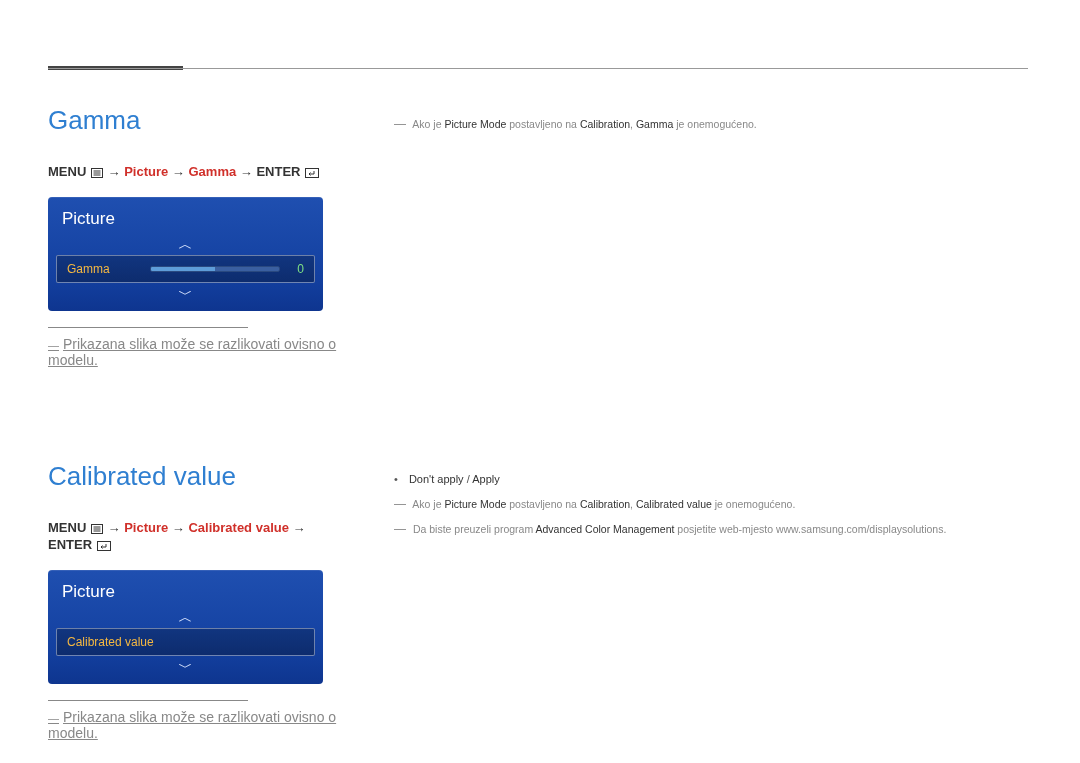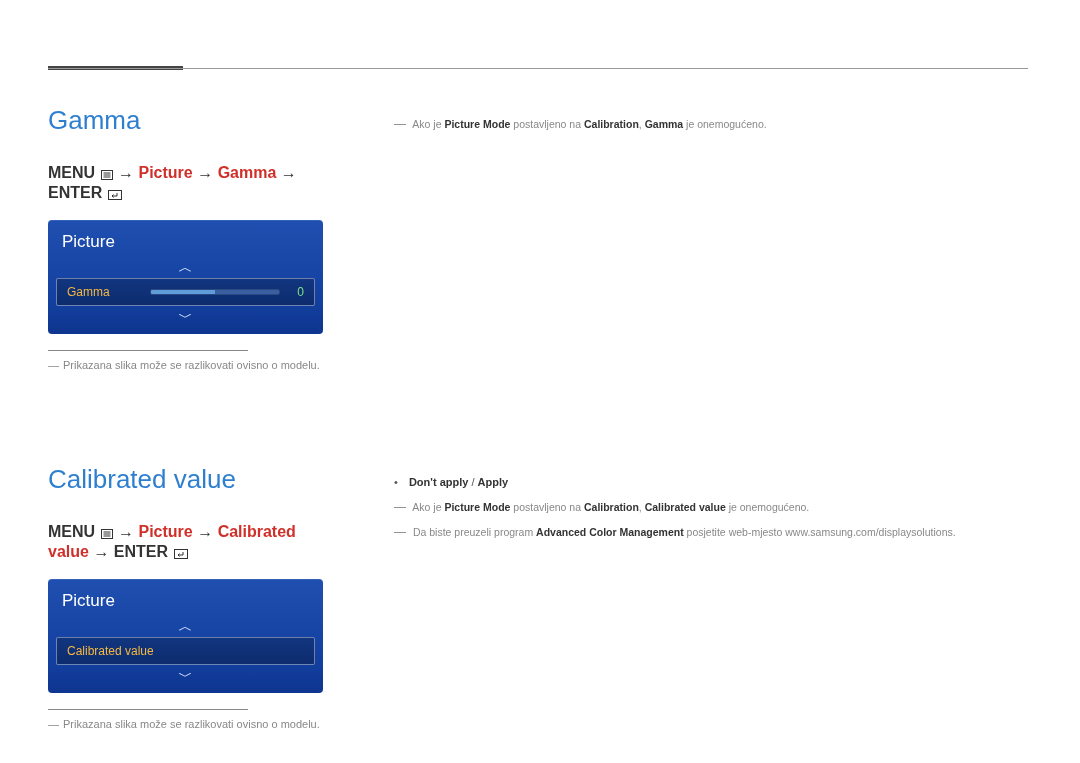--- a/index.html
+++ b/index.html
@@ -33,35 +33,36 @@
   }
   .left { width: 290px; flex-shrink: 0; }
   .right { flex: 1; padding-top: 4px; }
   h1.section-title {
     color: #2f7fd1;
     font-size: 26px;
     font-weight: 400;
     margin-bottom: 28px;
   }
   .breadcrumb {
-    font-size: 16px;
+    font-size: 13px;
     font-weight: bold;
     color: #333;
   }
   .breadcrumb .red { color: #d0302a; font-weight: bold; }
   .breadcrumb .arrow { font-weight: bold; }
   .breadcrumb .icon {
     display: inline-block;
     vertical-align: -2px;
     margin: 0 1px;
   }
   .note-dash {
-    font-size: 11px;
+    font-size: 14px;
     color: #888;
     margin-top: 6px;
+    text-decoration: underline;
   }
   .note-dash::before {
     content: "―";
     font-size: 11px;
     margin-right: 4px;
     color: #888;
   }
   .divider-short {
     border-top: 1px solid #888;
     width: 200px;
@@ -122,21 +123,21 @@
     color: #888;
     margin-top: 6px;
   }
   .body-text .dash-note::before {
     content: "―";
     font-size: 12px;
     margin-right: 4px;
     color: #888;
   }
   .red { color: #d0302a; }
-  .bold { font-weight: bold; color: #333; }
+  .bold { font-weight: normal; color: #333; }
   .bullet-line { font-size: 11px; margin-top: 6px; }
   .bullet-line::before { content: "•"; margin-right: 8px; color: #555; }
   .section-spacer { height: 48px; }
 </style>
 </head>
 <body>
 
 <div class="topbar-thick"></div>
 <div class="topbar"></div>
 

